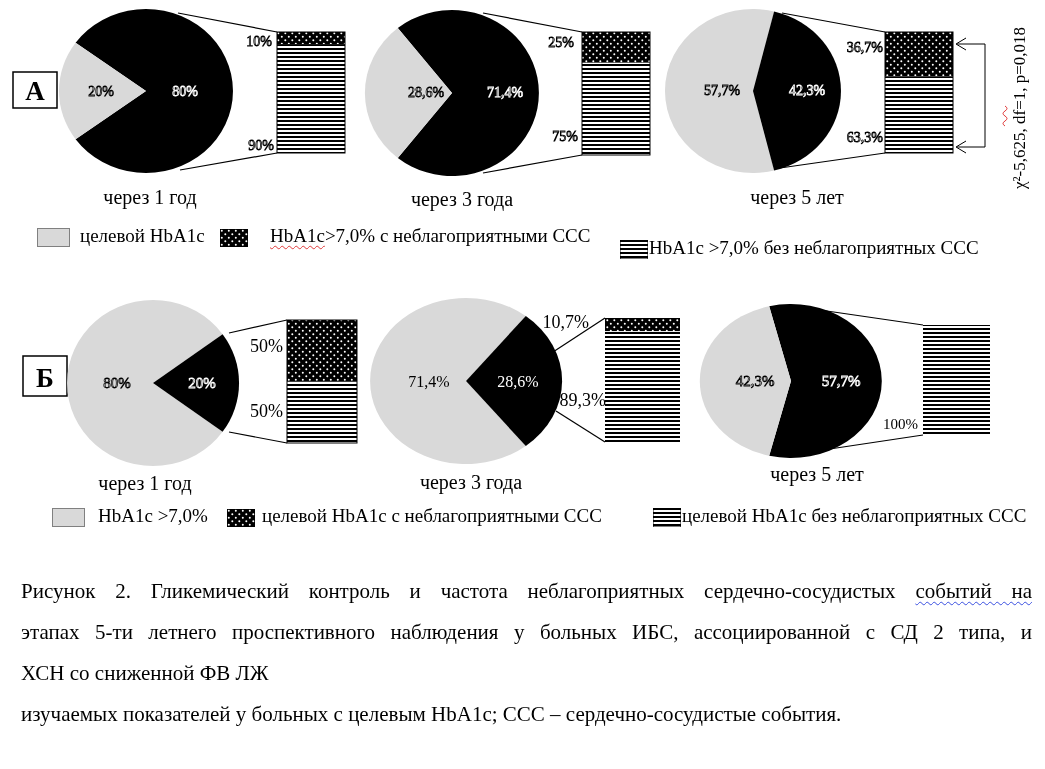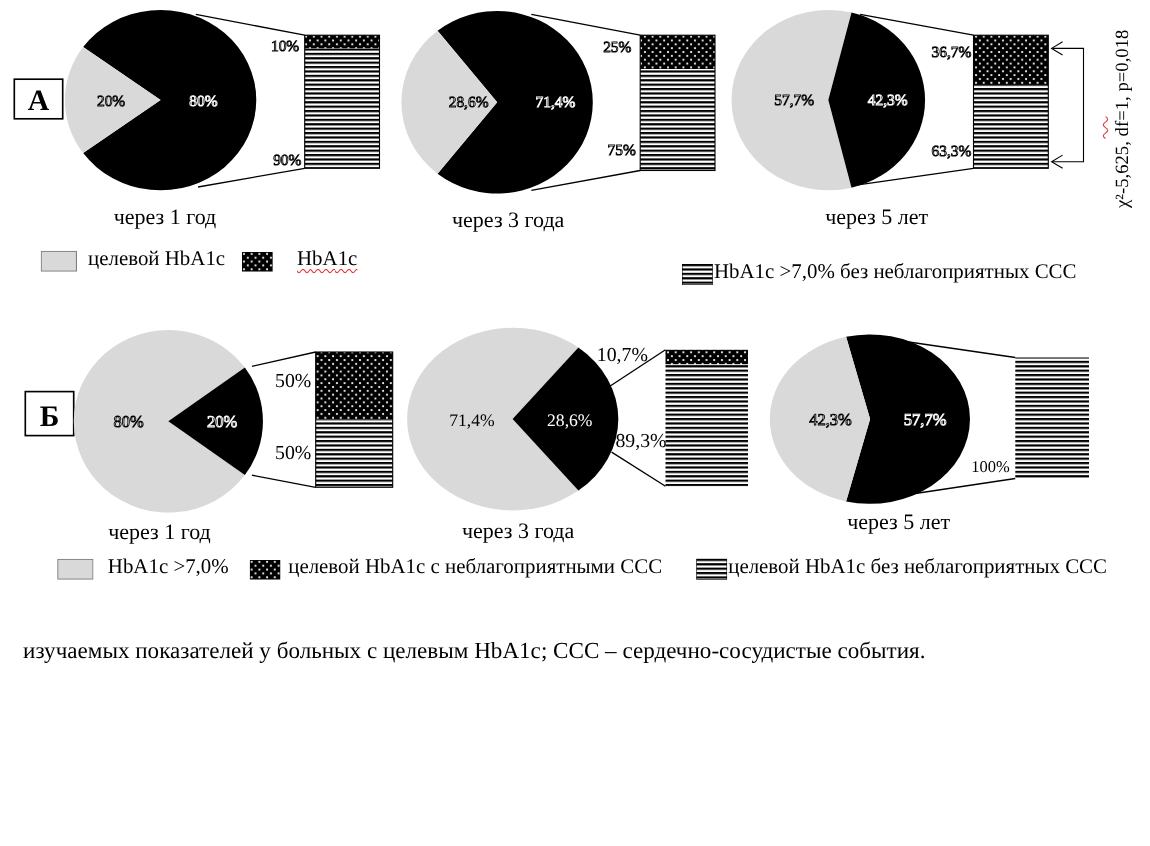--- a/index.html
+++ b/index.html
@@ -162,20 +162,21 @@
       <svg class="sw" width="33" height="19">
         <rect x="0.5" y="0.5" width="32" height="18" fill="#d9d9d9" stroke="#808080"></rect>
       </svg>
       <span class="lt" style="margin-left:10px;">целевой HbA1c</span>
     </div>
     <div class="li" style="left:220px;">
       <svg class="sw" width="28" height="18">
         <rect width="28" height="18" fill="url(#pat-dots)"></rect>
       </svg>
       <span class="lt sq-red" style="margin-left:22px;">HbA1c</span>
+      <span class="lt" style="margin-left:0;">&gt;7,0% с неблагоприятными ССС</span>
     </div>
     <div class="li" style="left:620px;margin-top:12px;">
       <svg class="sw" width="28" height="19">
         <rect width="28" height="19" fill="url(#pat-stripes)" stroke="#000"></rect>
       </svg>
       <span class="lt" style="margin-left:1px;">HbA1c &gt;7,0% без неблагоприятных ССС</span>
     </div>
   </div>
 
   <div class="legend" id="legend-b">
@@ -184,27 +185,37 @@
         <rect x="0.5" y="0.5" width="32" height="18" fill="#d9d9d9" stroke="#808080"></rect>
       </svg>
       <span class="lt" style="margin-left:13px;">HbA1c &gt;7,0%</span>
     </div>
     <div class="li" style="left:207px;padding-left:20px;">
       <svg class="sw" width="28" height="18">
         <rect width="28" height="18" fill="url(#pat-dots)"></rect>
       </svg>
       <span class="lt" style="margin-left:7px;">целевой HbA1c с неблагоприятными ССС</span>
     </div>
-    <div class="li" style="left:633px;">
+    <div class="li" style="left:653px;">
       <svg class="sw" width="28" height="19">
         <rect width="28" height="19" fill="url(#pat-stripes)" stroke="#000"></rect>
       </svg>
       <span class="lt" style="margin-left:1px;">целевой HbA1c без неблагоприятных ССС</span>
     </div>
   </div>
 
   <div class="caption">
+    <div class="cap-line just">
+      <span>Рисунок 2. Гликемический контроль и частота неблагоприятных сердечно-сосудистых</span>
+      <span class="sq-blue">событий на</span>
+    </div>
+    <div class="cap-line just">
+      <span>этапах 5-ти летнего проспективного наблюдения у больных ИБС, ассоциированной с СД 2 типа, и</span>
+    </div>
+    <div class="cap-line">
+      <span>ХСН со сниженной ФВ ЛЖ</span>
+    </div>
     <div class="cap-line">
       <span>изучаемых показателей у больных с целевым HbA1c; ССС – сердечно-сосудистые события.</span>
     </div>
   </div>
 
 </div>
 
 </body></html>

